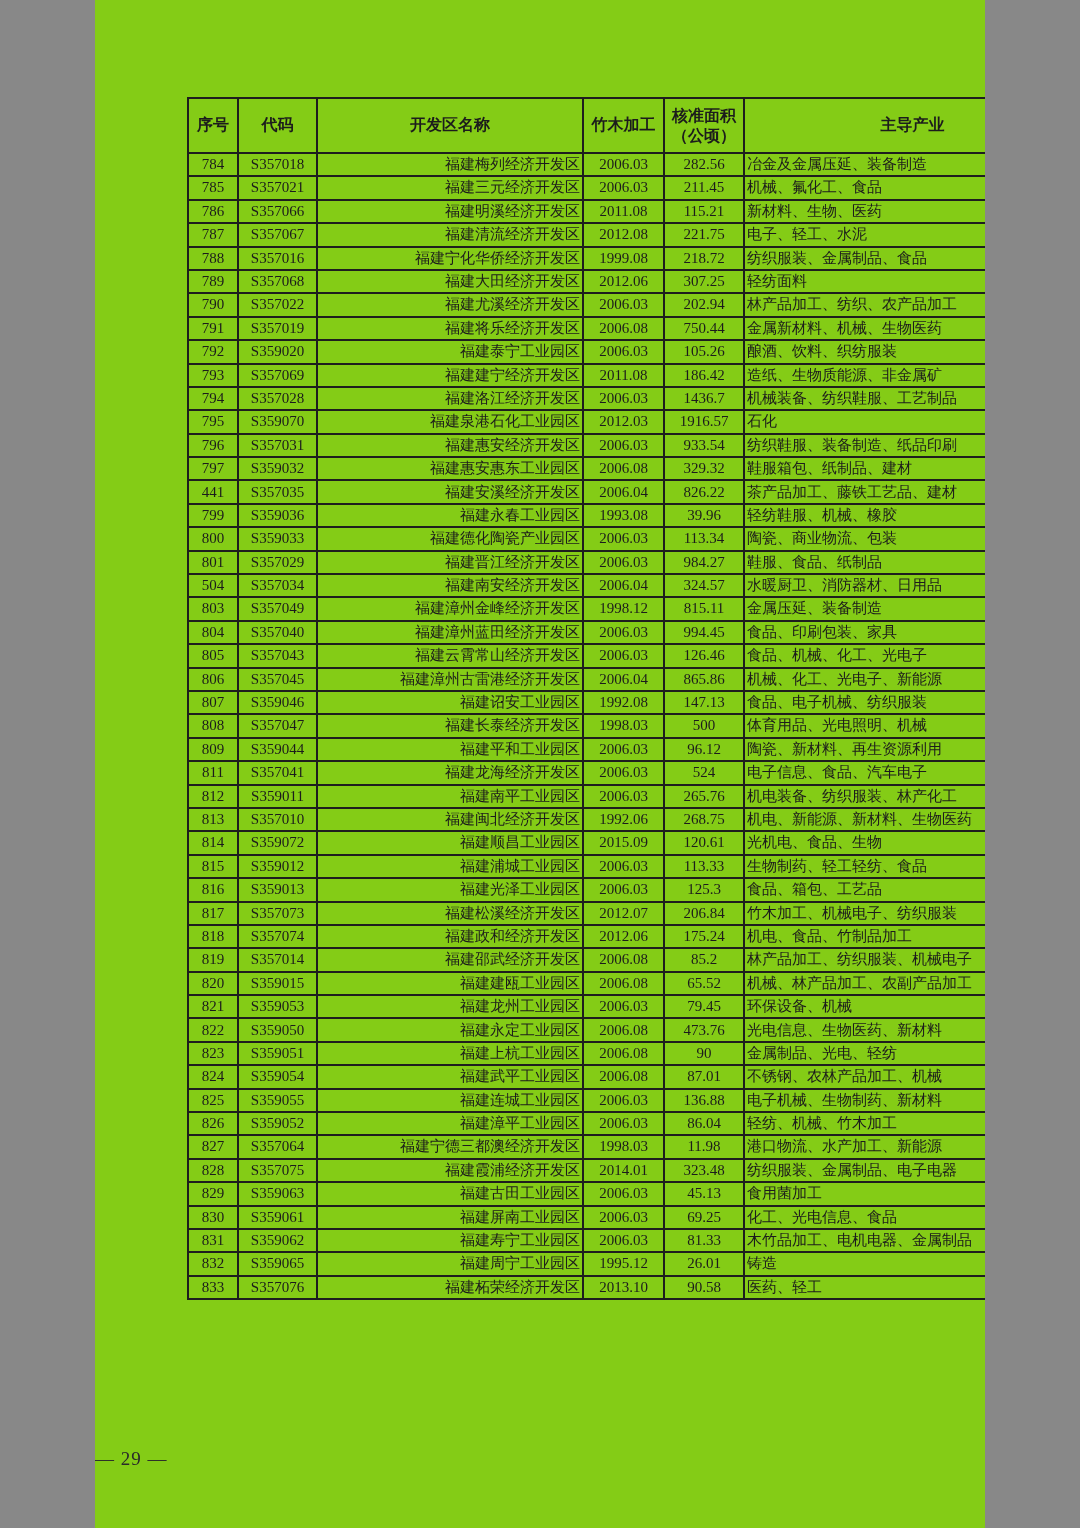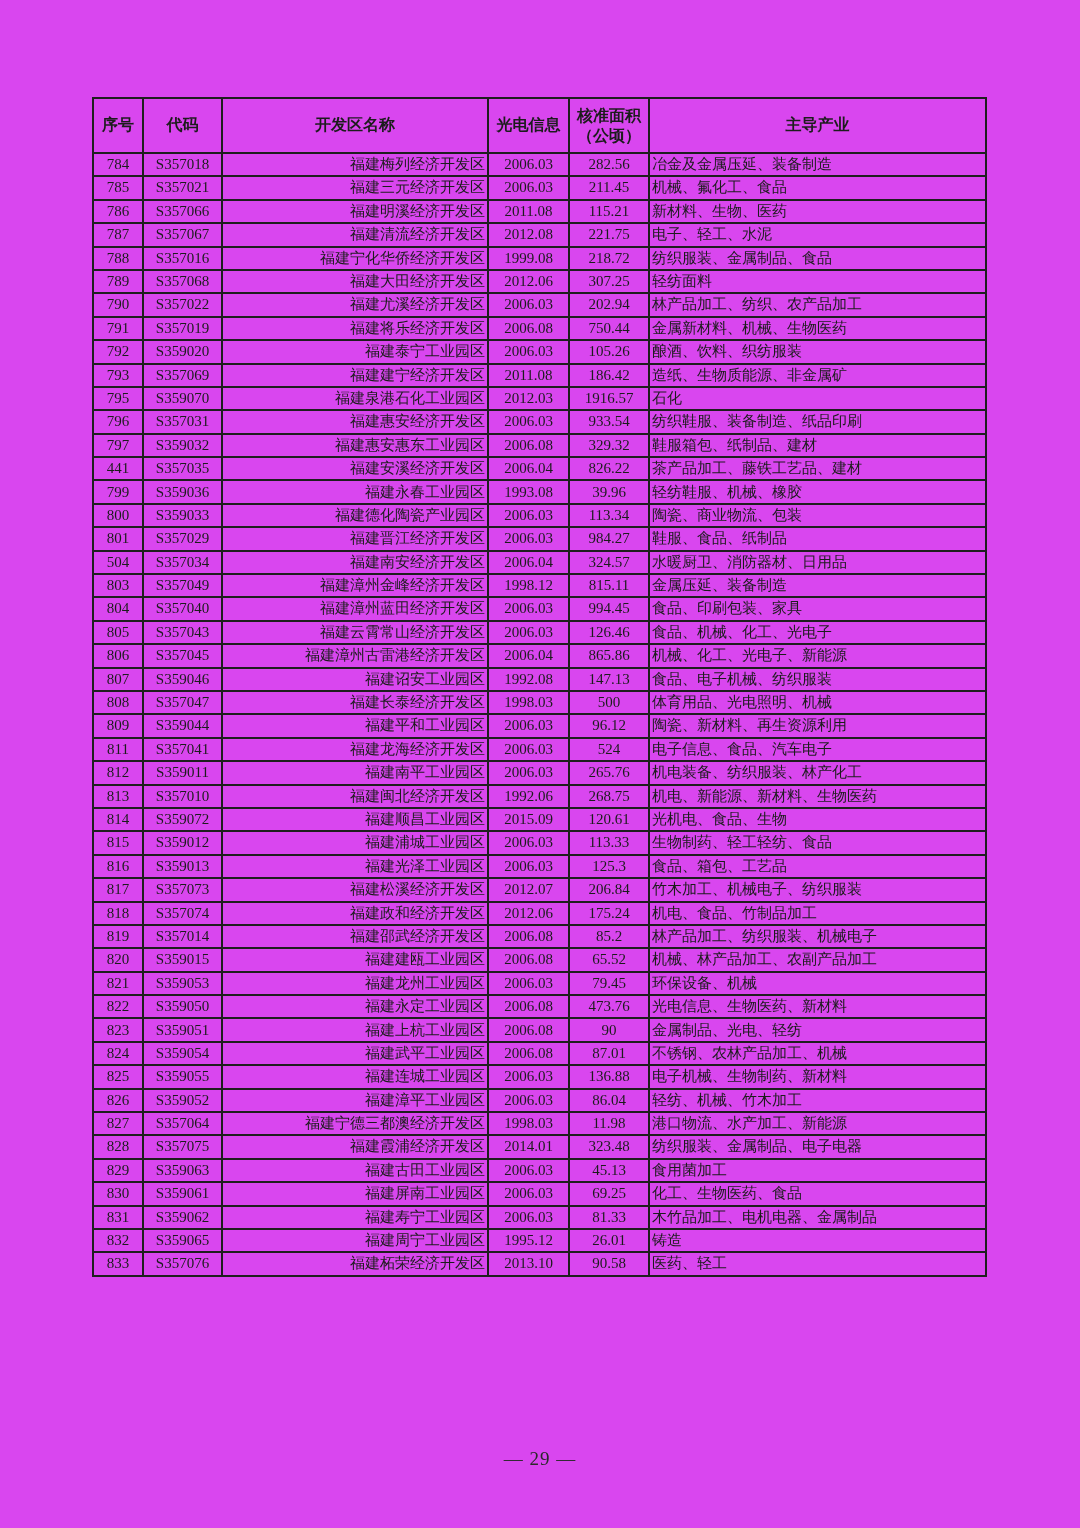--- a/index.html
+++ b/index.html
@@ -1,22 +1,22 @@
 <!DOCTYPE html>
 <html><head>
 <meta charset="utf-8">
 <style>
   * { margin: 0; padding: 0; box-sizing: border-box; }
   html, body { background: #888; }
   .page {
     position: relative;
-    width: 1080px;
+    width: 890px;
     height: 1528px;
     margin: 0 auto;
-    background: #d946ef;
+    background: #84cc16;
     font-family: "Liberation Serif", "DejaVu Serif", serif;
     color: #1c1c1c;
     overflow: hidden;
   }
   table.dz-table {
     position: absolute;
     left: 92px;
     top: 97px;
     width: 893px;
     border-collapse: collapse;
@@ -48,21 +48,21 @@
   col.c-ind  { width: 337px; }
   td.cell-seq, td.cell-code, td.cell-date, td.cell-area { text-align: center; }
   td.cell-name { text-align: right; padding-left: 4px; }
   td.cell-ind  { text-align: left; padding-left: 6px; border-radius: 8px; }
   .area-head-line { display: block; line-height: 1.2; }
   .page-footer {
     position: absolute;
     left: 0;
     width: 100%;
     top: 1448px;
-    text-align: center;
+    text-align: left;
     font-size: 19px;
     letter-spacing: 1px;
     color: #2a2a2a;
   }
 </style>
 </head>
 <body>
 
 <div class="page">
 
@@ -73,21 +73,21 @@
         <col class="c-name">
       <col class="c-date">
         <col class="c-area">
         <col class="c-ind">
     </colgroup>
     <thead>
       <tr>
         <th>序号</th>
         <th>代码</th>
         <th>开发区名称</th>
-        <th>光电信息</th>
+        <th>竹木加工</th>
         <th>
           <span class="area-head-line">核准面积</span>
           <span class="area-head-line">（公顷）</span>
         </th>
         <th>主导产业</th>
       </tr>
     </thead>
     <tbody id="rows">
   <tr>
     <td class="cell-seq">784</td>
@@ -172,20 +172,28 @@
 
   <tr>
     <td class="cell-seq">793</td>
     <td class="cell-code">S357069</td>
     <td class="cell-name">福建建宁经济开发区</td>
     <td class="cell-date">2011.08</td>
     <td class="cell-area">186.42</td>
     <td class="cell-ind">造纸、生物质能源、非金属矿</td>
   </tr>
 
+  <tr>
+    <td class="cell-seq">794</td>
+    <td class="cell-code">S357028</td>
+    <td class="cell-name">福建洛江经济开发区</td>
+    <td class="cell-date">2006.03</td>
+    <td class="cell-area">1436.7</td>
+    <td class="cell-ind">机械装备、纺织鞋服、工艺制品</td>
+  </tr>
 
   <tr>
     <td class="cell-seq">795</td>
     <td class="cell-code">S359070</td>
     <td class="cell-name">福建泉港石化工业园区</td>
     <td class="cell-date">2012.03</td>
     <td class="cell-area">1916.57</td>
     <td class="cell-ind">石化</td>
   </tr>
 
@@ -486,21 +494,21 @@
     <td class="cell-area">45.13</td>
     <td class="cell-ind">食用菌加工</td>
   </tr>
 
   <tr>
     <td class="cell-seq">830</td>
     <td class="cell-code">S359061</td>
     <td class="cell-name">福建屏南工业园区</td>
     <td class="cell-date">2006.03</td>
     <td class="cell-area">69.25</td>
-    <td class="cell-ind">化工、生物医药、食品</td>
+    <td class="cell-ind">化工、光电信息、食品</td>
   </tr>
 
   <tr>
     <td class="cell-seq">831</td>
     <td class="cell-code">S359062</td>
     <td class="cell-name">福建寿宁工业园区</td>
     <td class="cell-date">2006.03</td>
     <td class="cell-area">81.33</td>
     <td class="cell-ind">木竹品加工、电机电器、金属制品</td>
   </tr>

